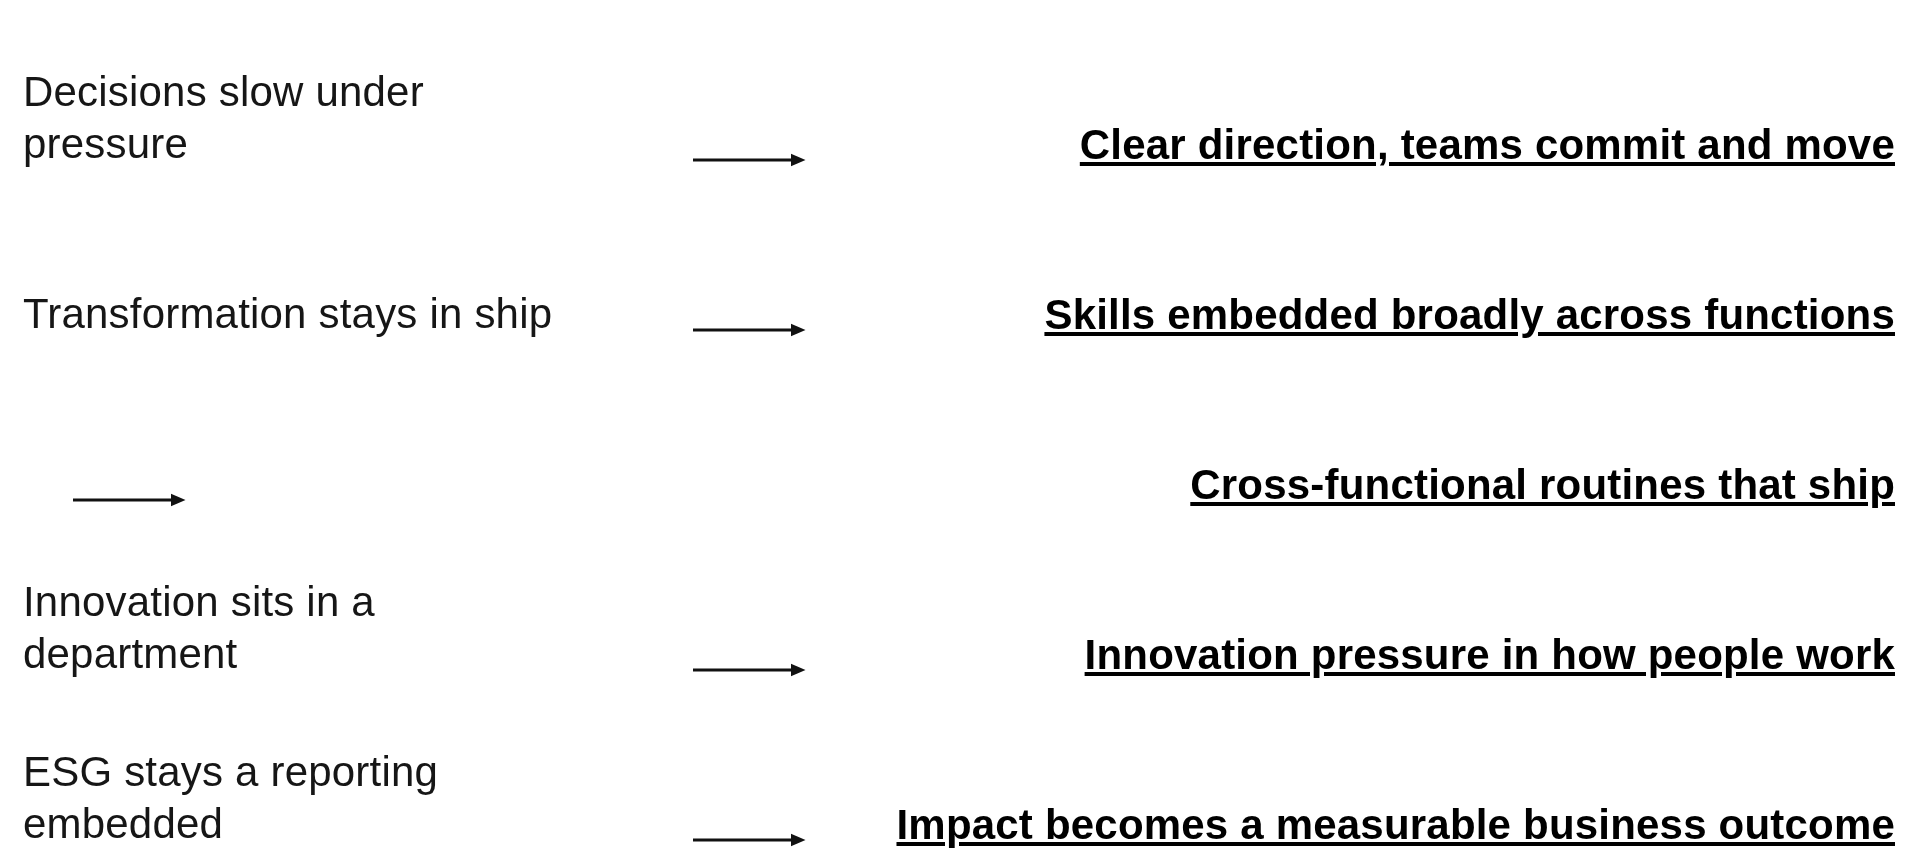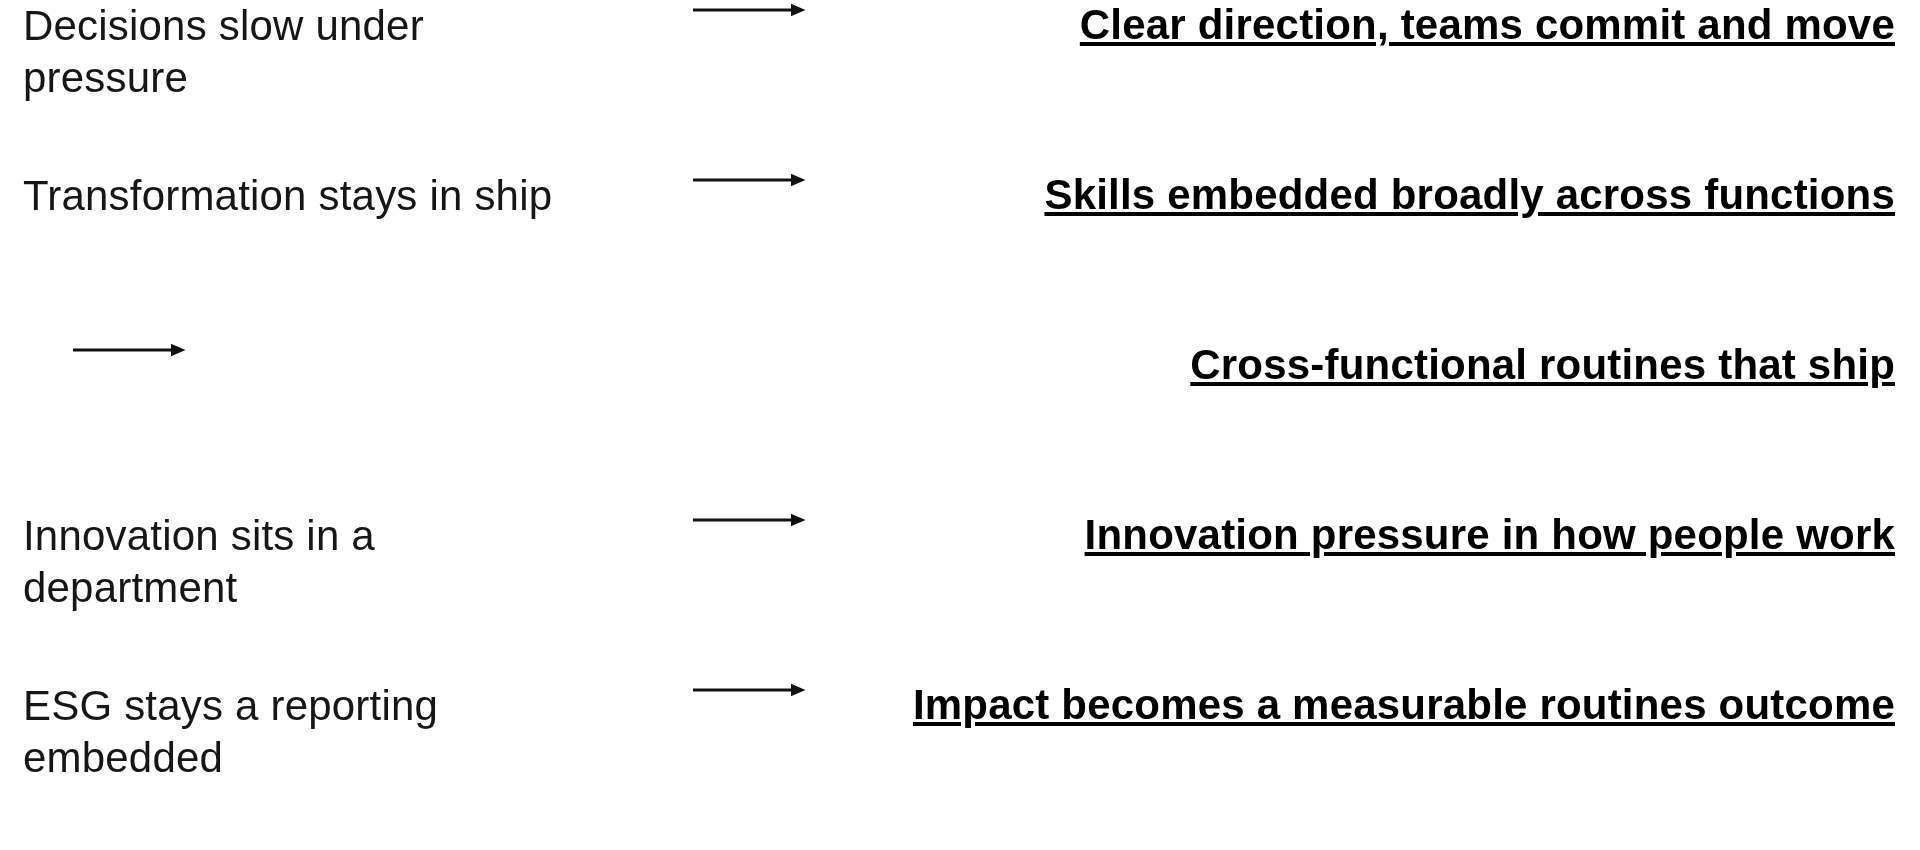--- a/index.html
+++ b/index.html
@@ -17,21 +17,21 @@
     box-sizing: border-box;
     width: 1920px;
     height: 850px;
     padding: 0 25px 0 23px;
     display: flex;
     flex-direction: column;
   }
   .row {
     height: 170px;
     display: flex;
-    align-items: flex-start;
+    align-items: flex-end;
   }
   .before {
     width: 620px;
     flex: 0 0 620px;
     font-size: 42px;
     line-height: 1.24;
     font-weight: 400;
     color: #161616;
     letter-spacing: 0.2px;
     white-space: pre-line;
@@ -110,16 +110,16 @@
 
   <div class="row">
     <div class="before">ESG stays a reporting
 embedded</div>
     <div class="arrow-col">
       <svg width="115" height="20" viewBox="0 0 115 20">
         <line x1="1" y1="10" x2="101" y2="10" stroke="#111111" stroke-width="3"></line>
         <path d="M99,3.8 L113.5,10 L99,16.2 Z" fill="#111111"></path>
       </svg>
     </div>
-    <div class="after">Impact becomes a measurable routines outcome</div>
+    <div class="after">Impact becomes a measurable business outcome</div>
   </div>
 
 </div>
 
 </body></html>

